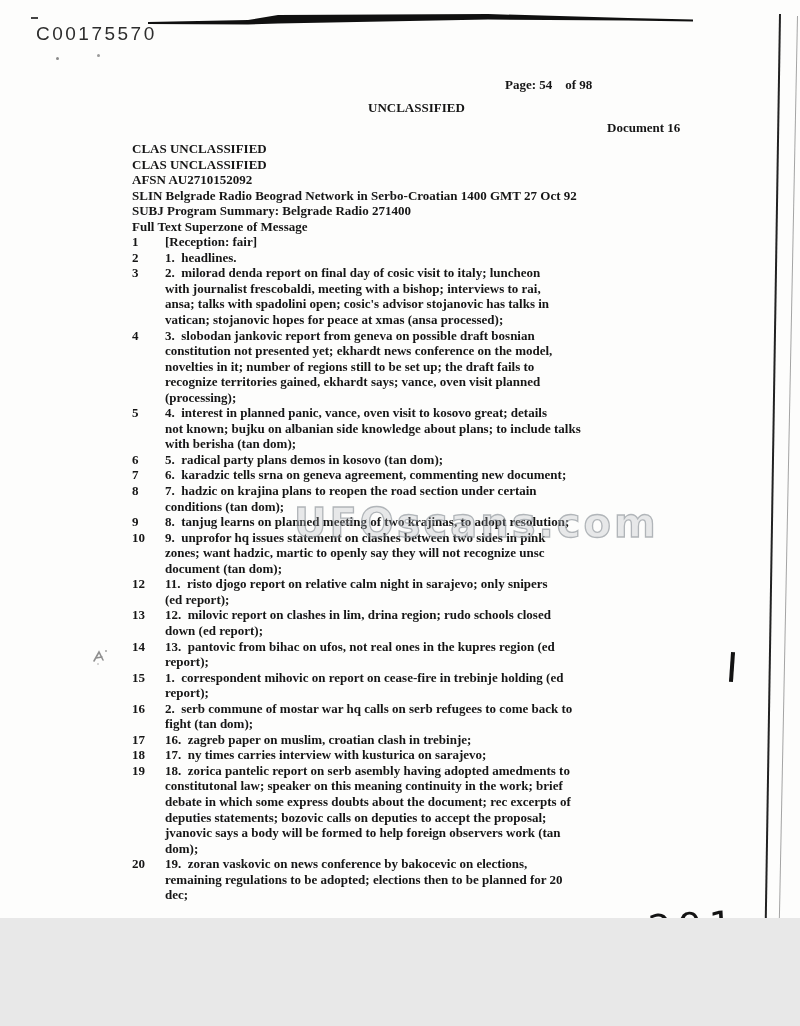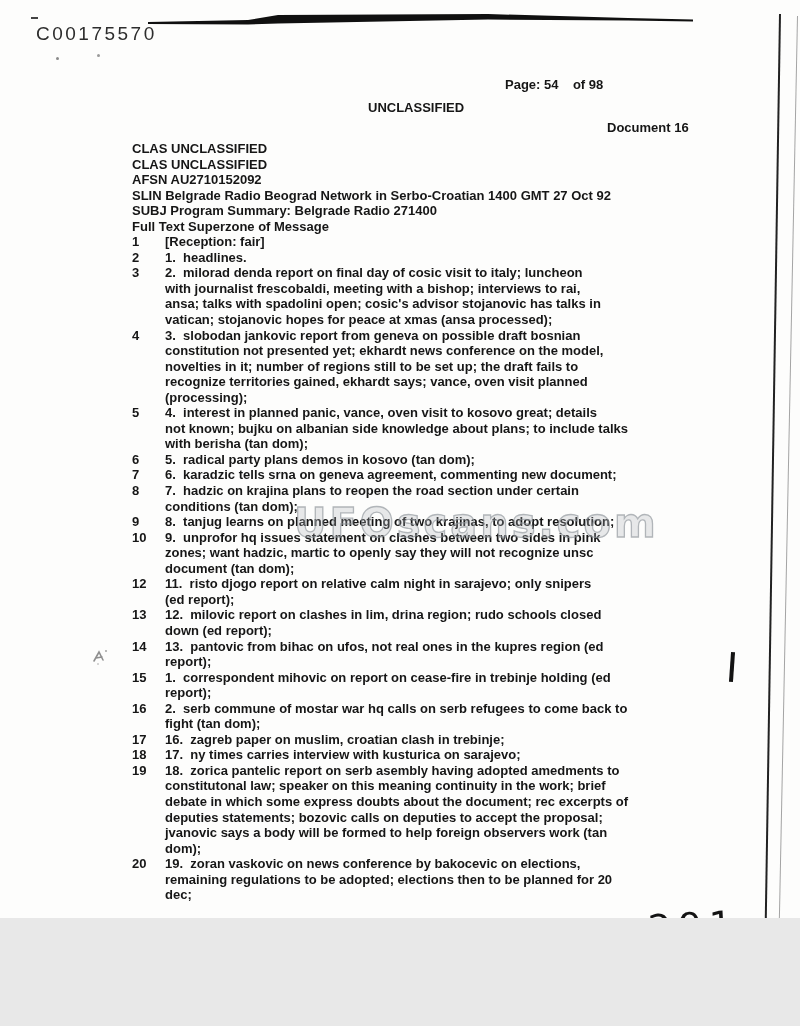--- a/index.html
+++ b/index.html
@@ -2,21 +2,21 @@
 <html><head>
 <meta charset="utf-8">
 <style>
   html,body{margin:0;padding:0;background:#e8e8e8;}
   .page{
     position:relative;width:800px;height:918px;margin:0 auto;
     background:#fdfdfc;overflow:hidden;
     font-family:"Liberation Mono","DejaVu Sans Mono",monospace;
     color:#1a1a1a;
   }
-  .mono{font-family:Liberation Sans, sans-serif;font-weight:bold;font-size:13px;line-height:15.55px;color:#161616;}
+  .mono{font-family:Liberation Serif, serif;font-weight:bold;font-size:13px;line-height:15.55px;color:#161616;}
   .abs{position:absolute;}
 
   .serial{
     left:36px;top:23px;
     font-family:"Liberation Sans","DejaVu Sans",sans-serif;
     font-size:19px;letter-spacing:2.5px;color:#2d2d2d;font-weight:400;
   }
   .serial-tick{left:31px;top:17px;width:7px;height:2px;background:#444;}
   .dot1{left:56px;top:57px;width:3px;height:3px;background:#8a8a8a;border-radius:50%;}
   .dot2{left:97px;top:54px;width:3px;height:3px;background:#9a9a9a;border-radius:50%;}

